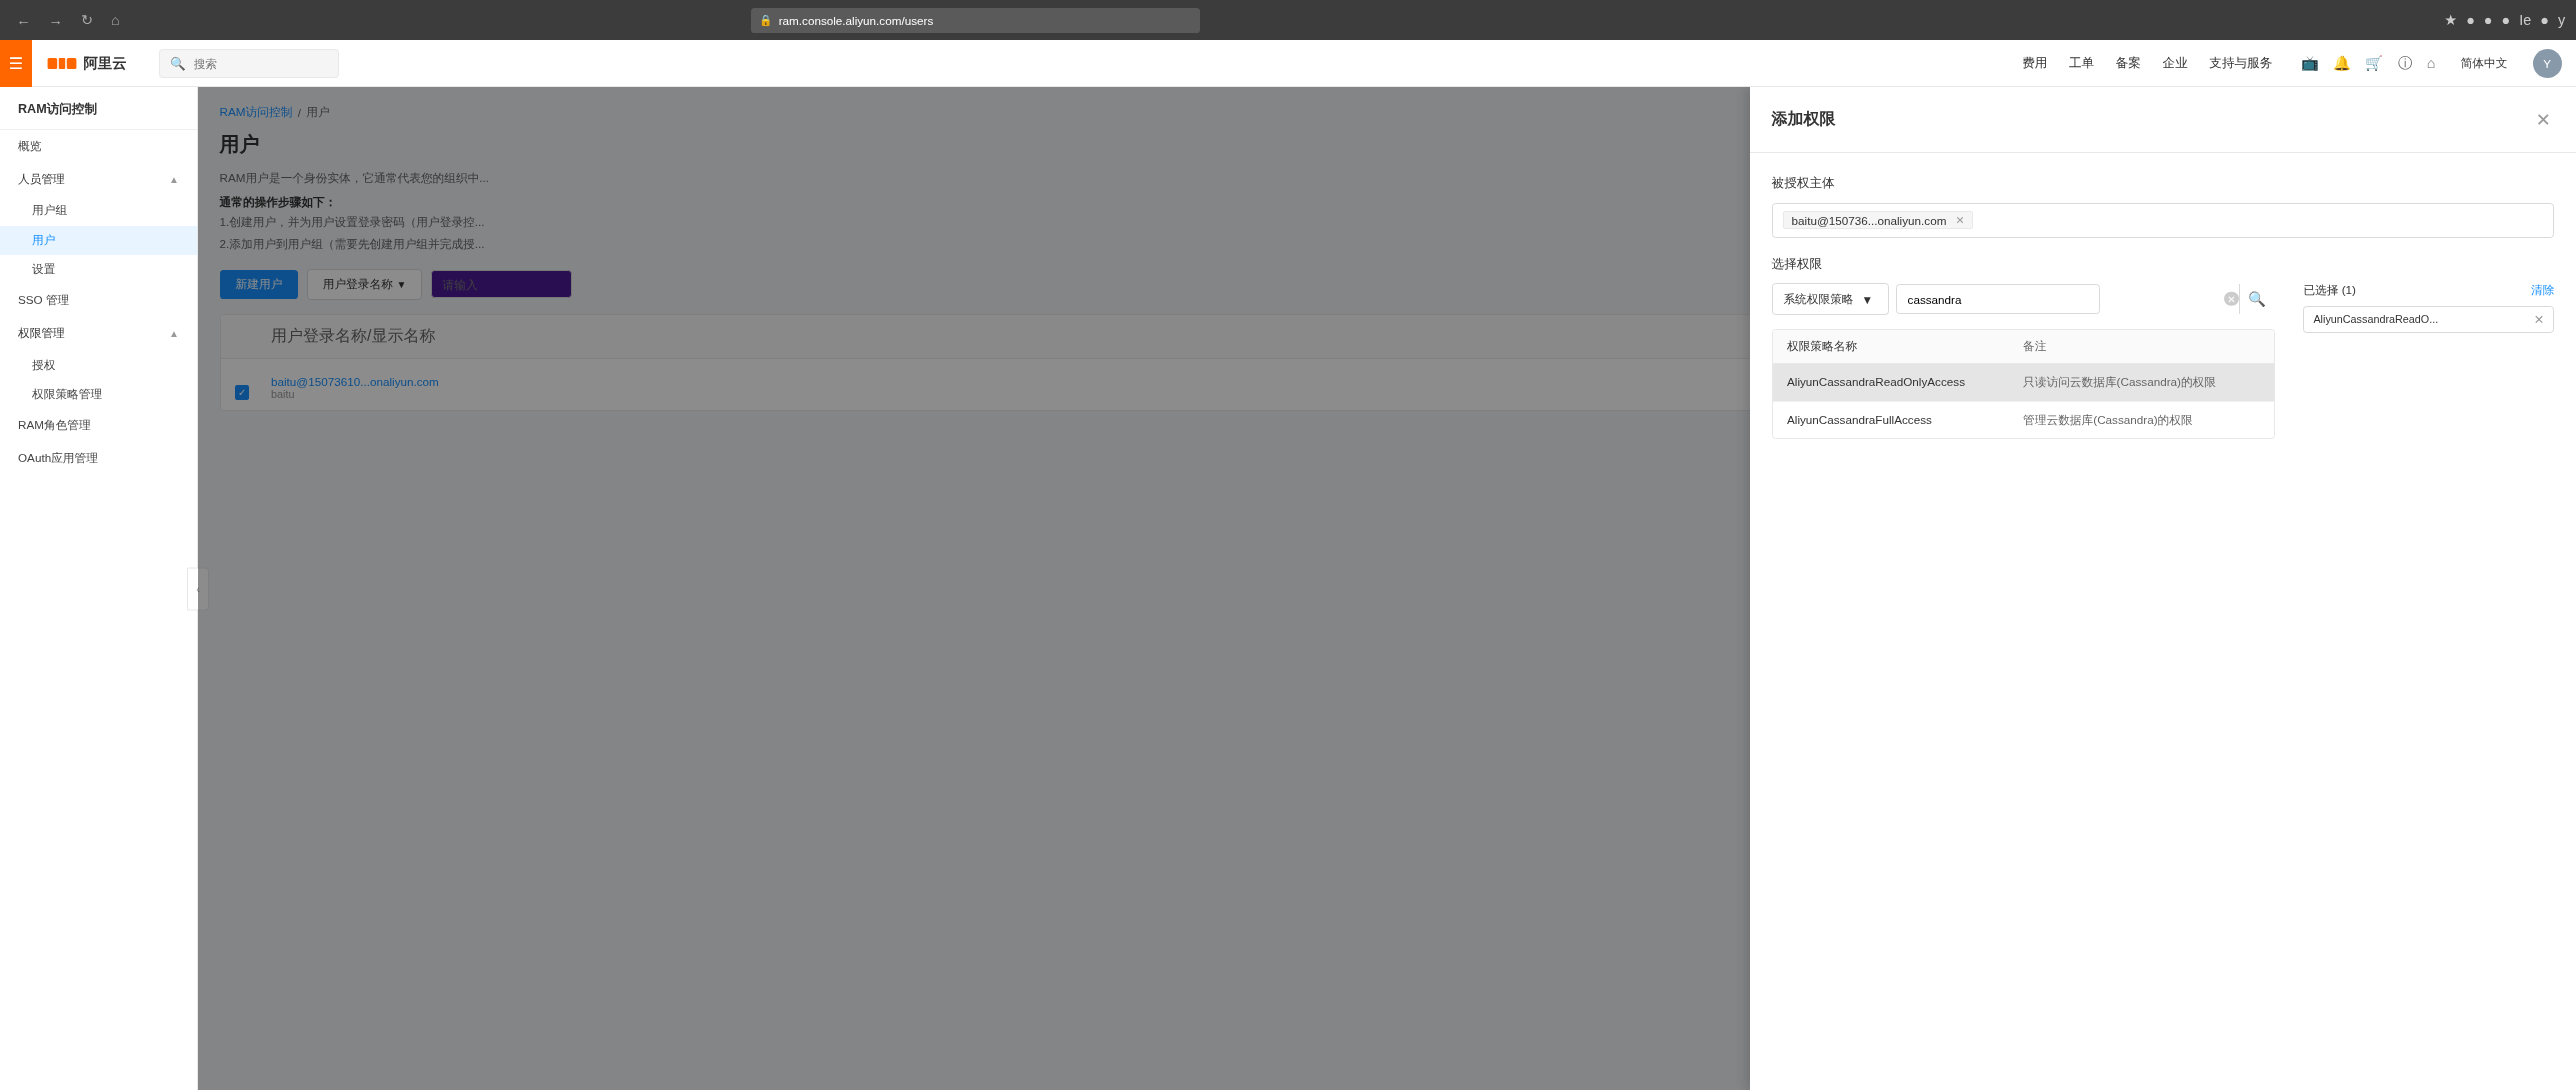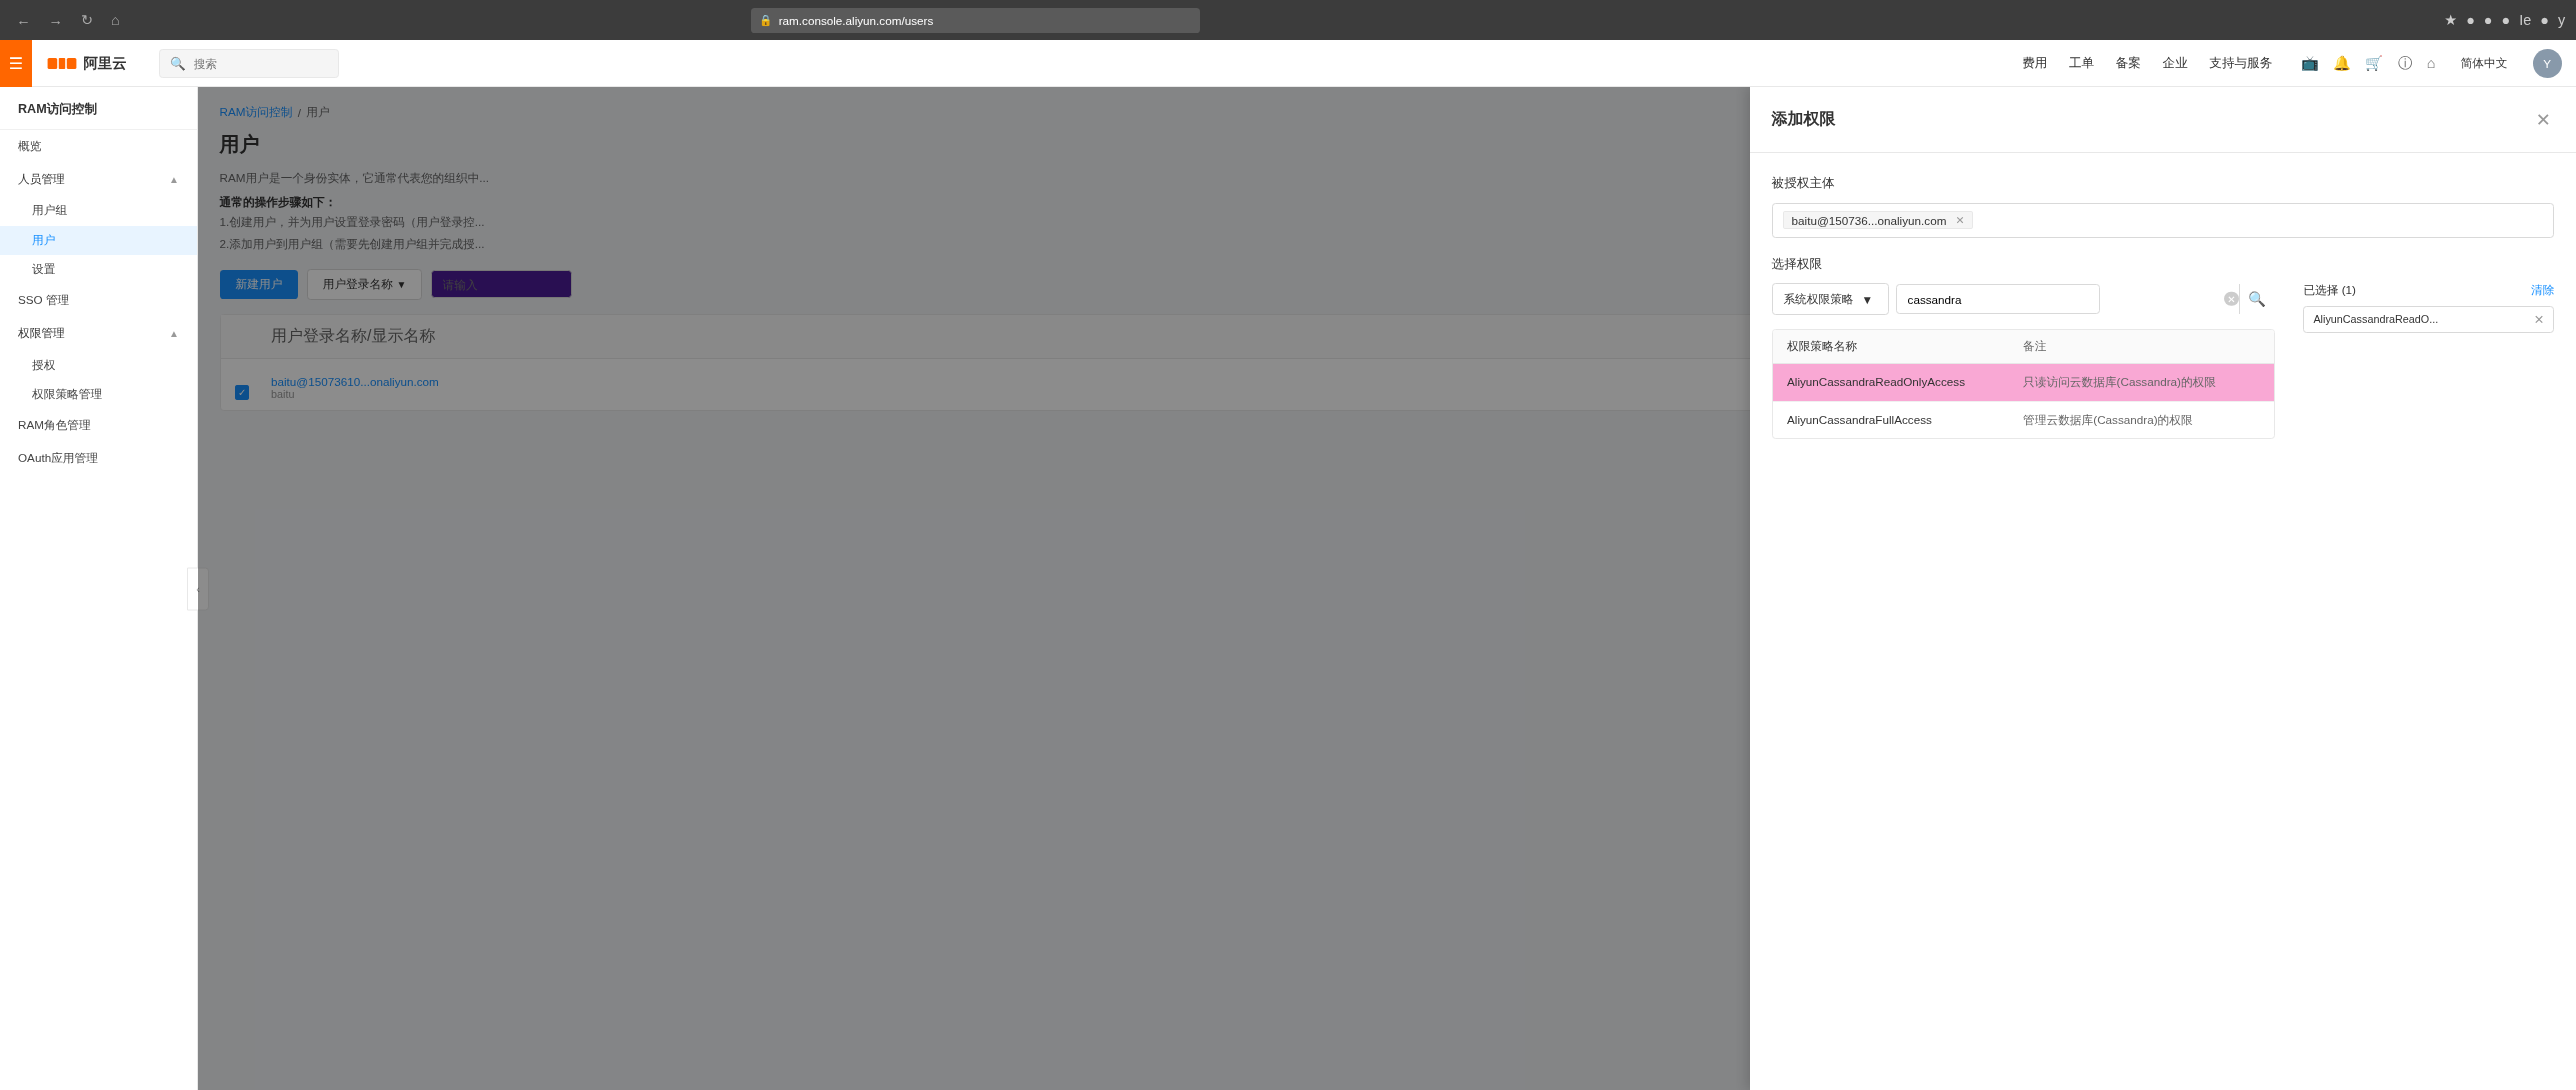--- a/index.html
+++ b/index.html
@@ -496,21 +496,21 @@
     }
     .policy-table-row {
       display: flex;
       padding: 10.8px 14.4px;
       border-bottom: 0.9px solid #f0f0f0;
       font-size: 11.7px;
       color: #333;
       cursor: pointer;
     }
     .policy-table-row:last-child { border-bottom: none; }
-    .policy-table-row.selected { background: #f9a8d4; }
+    .policy-table-row.selected { background: #e5e5e5; }
     .pol-col-name { flex: 1; color: #333; }
     .pol-col-remark { flex: 1; color: #666; }
 
     
     .selected-panel {
       margin-left: 14.4px;
       width: 251px;
       flex-shrink: 0;
     }
     .modal-content-row {

